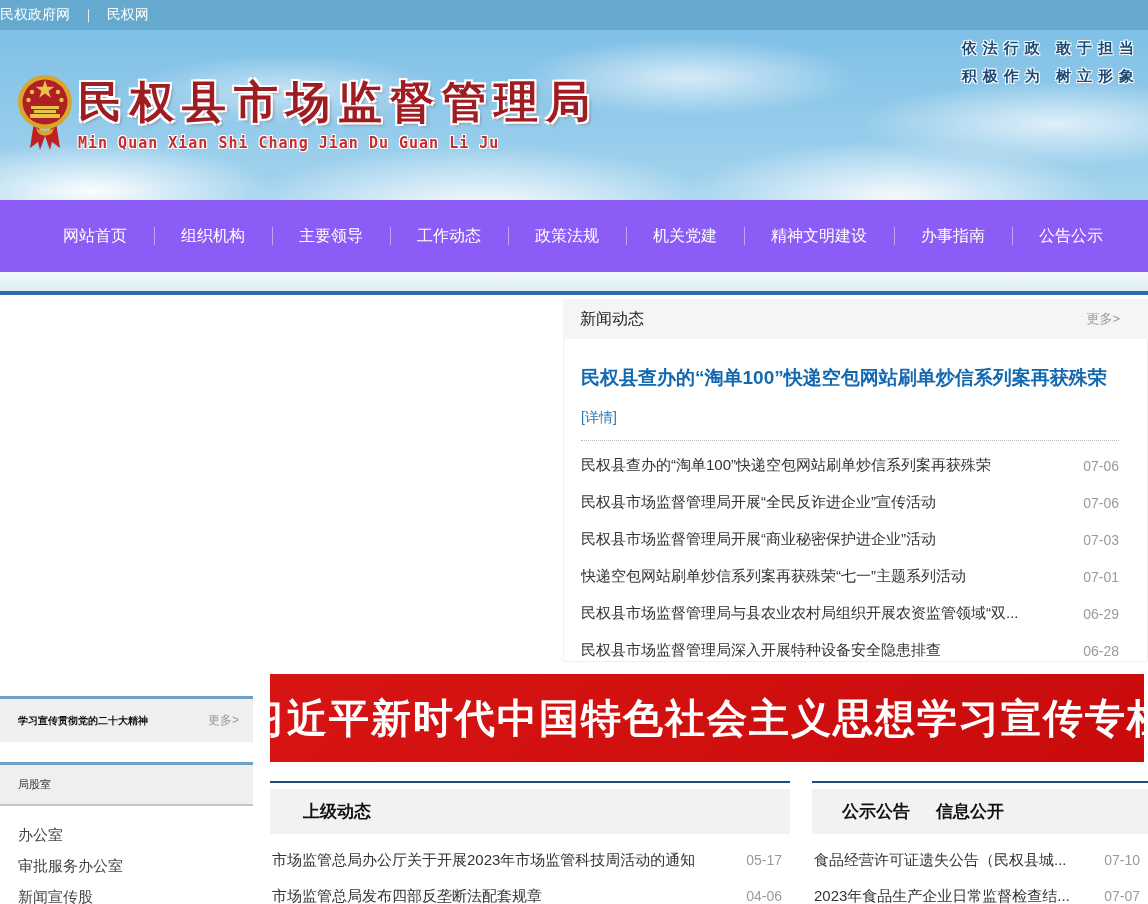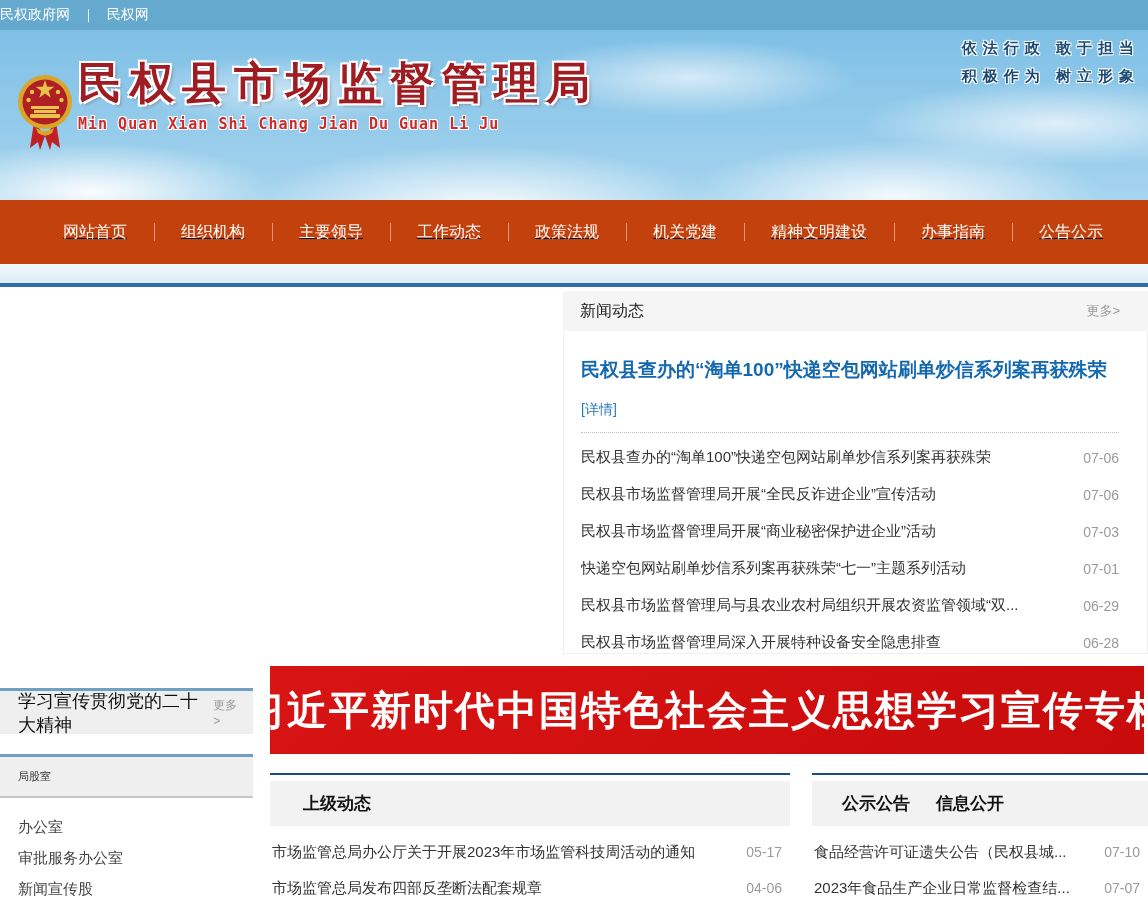--- a/index.html
+++ b/index.html
@@ -17,32 +17,32 @@
     background:
       radial-gradient(ellipse 260px 70px at 8% 95%, rgba(255,255,255,.95), rgba(255,255,255,0) 70%),
       radial-gradient(ellipse 340px 90px at 42% 105%, rgba(255,255,255,.92), rgba(255,255,255,0) 70%),
       radial-gradient(ellipse 300px 80px at 78% 98%, rgba(255,255,255,.88), rgba(255,255,255,0) 70%),
       radial-gradient(ellipse 240px 55px at 60% 28%, rgba(255,255,255,.65), rgba(255,255,255,0) 70%),
       radial-gradient(ellipse 280px 60px at 92% 55%, rgba(255,255,255,.7), rgba(255,255,255,0) 70%),
       radial-gradient(ellipse 220px 50px at 25% 35%, rgba(255,255,255,.5), rgba(255,255,255,0) 70%),
       linear-gradient(#7fc0e6, #a5d4ee);
   }
   .emblem { position:absolute; left:16px; top:40px; }
-  .title-block { position:absolute; left:78px; top:25px; }
+  .title-block { position:absolute; left:78px; top:44px; }
   .site-title { font-size:44px; font-weight:bold; color:#9f1d22; letter-spacing:8px; line-height:56px;
     text-shadow:-2px -2px 0 #fff, 2px -2px 0 #fff, -2px 2px 0 #fff, 2px 2px 0 #fff, 3px 3px 3px rgba(120,40,40,.35); }
   .site-pinyin { font-family:"DejaVu Sans Mono","Liberation Mono",monospace; font-size:15px; font-weight:bold;
     color:#cb2b2b; letter-spacing:1px; margin-top:4px;
     text-shadow:-1px -1px 0 #fff, 1px -1px 0 #fff, -1px 1px 0 #fff, 1px 1px 0 #fff; }
   .slogan { position:absolute; right:8px; top:4px; text-align:right; font-size:15px; font-weight:bold;
     color:#1c4a75; letter-spacing:6px; line-height:28px;
     text-shadow:-1px -1px 0 #fff, 1px -1px 0 #fff, -1px 1px 0 #fff, 1px 1px 0 #fff; }
 
   
-  .navbar { height:64px; background:#c2410c; display:flex; align-items:center; padding-left:36px;text-decoration:underline; }
+  .navbar { height:72px; background:#8b5cf6; display:flex; align-items:center; padding-left:36px; }
   .navbar li { position:relative; padding:0 27px; color:#fff; font-size:16px; cursor:pointer; white-space:nowrap; }
   .navbar li + li::before { content:""; position:absolute; left:0; top:50%; transform:translateY(-50%);
     width:1px; height:18px; background:rgba(255,255,255,.45); }
 
   .cloudstrip { height:19px; background:linear-gradient(#f2f8fc,#dcebf5); }
   .blueline { height:4px; background:#2e6da8; }
 
   
   .main { position:relative; height:623px; background:#fff; }
   .carousel-placeholder { position:absolute; left:0; top:4px; width:553px; height:363px; background:#fff; }
@@ -66,21 +66,21 @@
   .red-banner { position:absolute; left:270px; top:379px; width:874px; height:88px;
     background:linear-gradient(135deg,#d81414,#c90b0b); display:flex; align-items:center; justify-content:center;
     cursor:pointer; }
   .red-banner span { font-family:"DejaVu Serif","Liberation Serif",serif; font-size:40px; font-weight:bold;
     color:#fff; letter-spacing:2px; white-space:nowrap; }
 
   
   .side-box { position:absolute; left:0; width:253px; background:#efefef; border-top:3px solid #6f9fc2;
     display:flex; align-items:center; }
   .spirit-box { top:401px; height:46px; justify-content:space-between; padding:0 14px 0 18px; }
-  .spirit-box .s-title { font-size:18px; font-weight:normal; color:#111; }
+  .spirit-box .s-title { font-size:10px; font-weight:bold; color:#111; }
   .spirit-box .more-link { font-size:12px; }
   .dept-box { top:467px; height:44px; padding-left:18px; border-bottom:2px solid #c6c6c6; }
   .dept-box .s-title { font-size:11px; color:#333; }
   .dept-list { position:absolute; left:0; top:524px; width:253px; }
   .dept-list li { height:31px; line-height:31px; padding-left:18px; font-size:15px; color:#444; cursor:pointer; }
 
   
   .bottom-panel { position:absolute; top:486px; border-top:2px solid #1f4e7e; }
   .upper-panel { left:270px; width:520px; }
   .notice-panel { left:812px; width:336px; }

